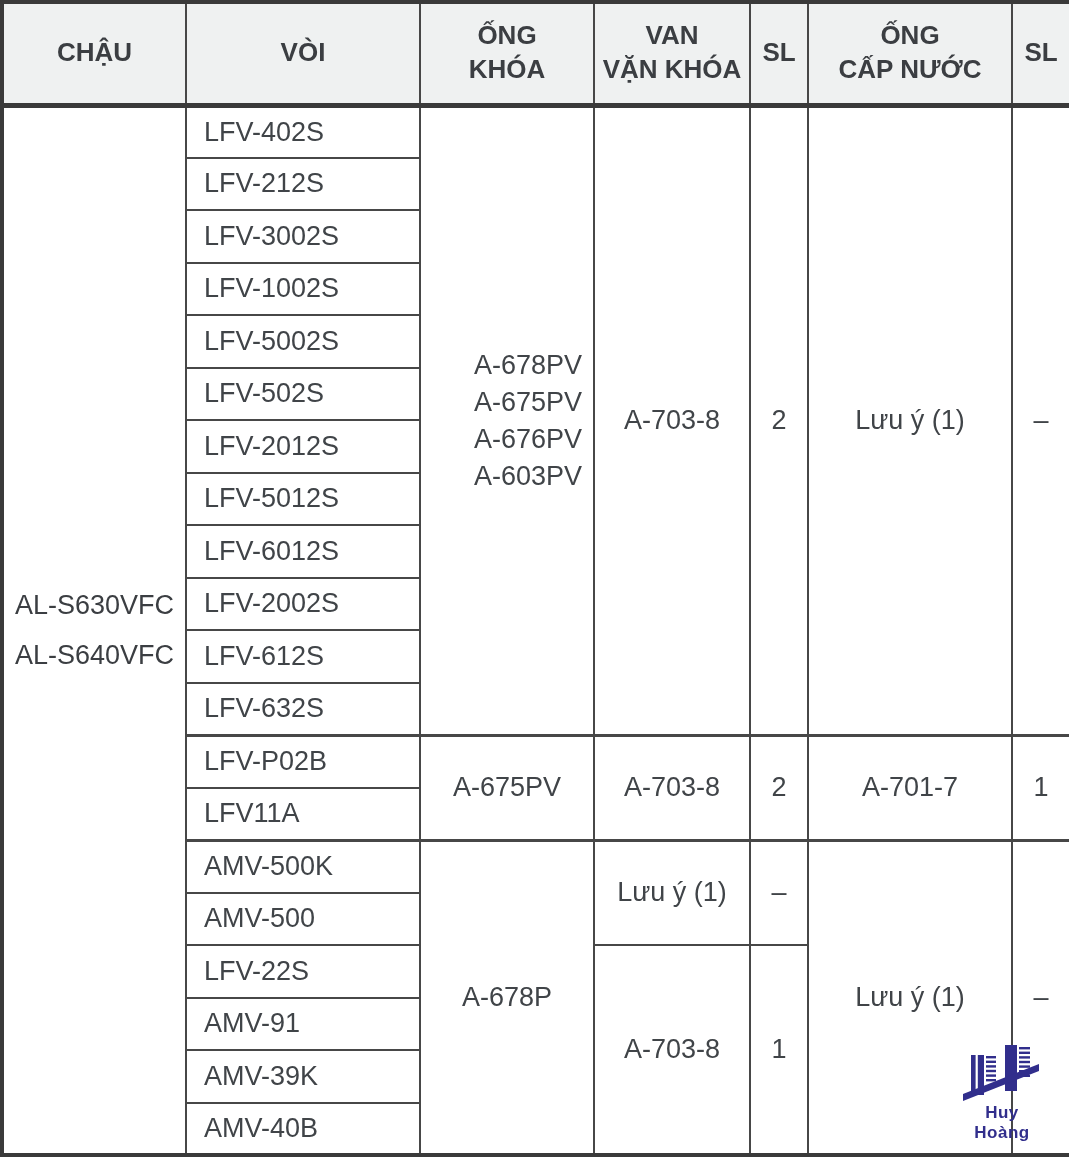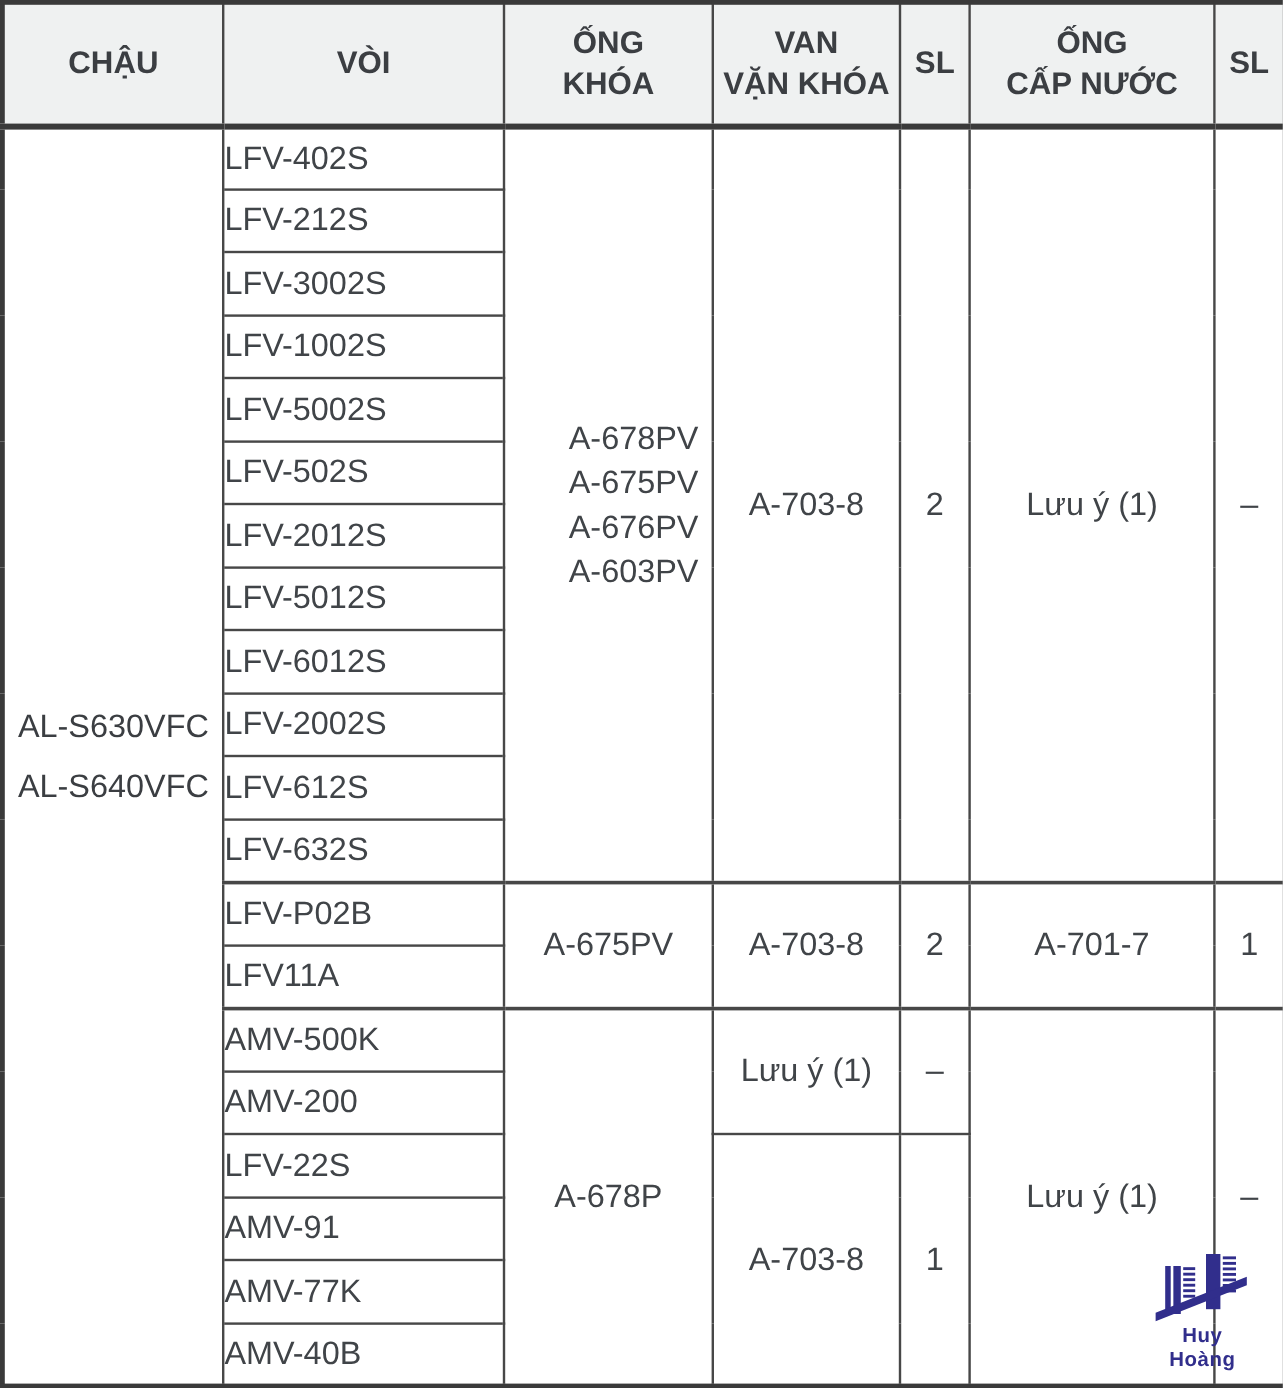--- a/index.html
+++ b/index.html
@@ -45,20 +45,21 @@
     font-size: 27px;
     color: #404448;
     text-align: center;
     vertical-align: middle;
     background: #ffffff;
   }
   tr.r { height: 52px; }
 
   td.voi {
     text-align: left;
+    padding-left: 17px;
   }
   td.chau {
     font-weight: normal;
     font-size: 27px;
     color: #3b3e42;
   }
   td.chau .mline { display: block; line-height: 50px; }
 
   td.stack .sline { display: block; line-height: 37px; padding-left: 42px; }
 
@@ -183,32 +184,32 @@
 
       <tr class="r gsep">
         <td class="voi">AMV-500K</td>
         <td rowspan="6">A-678P</td>
         <td rowspan="2">Lưu ý (1)</td>
         <td rowspan="2">–</td>
         <td rowspan="6">Lưu ý (1)</td>
         <td rowspan="6">–</td>
       </tr>
       <tr class="r">
-          <td class="voi">AMV-200</td>
+          <td class="voi">AMV-500</td>
         </tr>
       <tr class="r">
         <td class="voi">LFV-22S</td>
         <td rowspan="4">A-703-8</td>
         <td rowspan="4">1</td>
       </tr>
       <tr class="r">
           <td class="voi">AMV-91</td>
         </tr>
       <tr class="r">
-          <td class="voi">AMV-77K</td>
+          <td class="voi">AMV-39K</td>
         </tr>
       <tr class="r">
           <td class="voi">AMV-40B</td>
         </tr>
     </tbody>
   </table>
 
   <div class="logo">
     <svg width="86" height="62" viewBox="0 0 86 62">
       <g fill="#312e8c">

